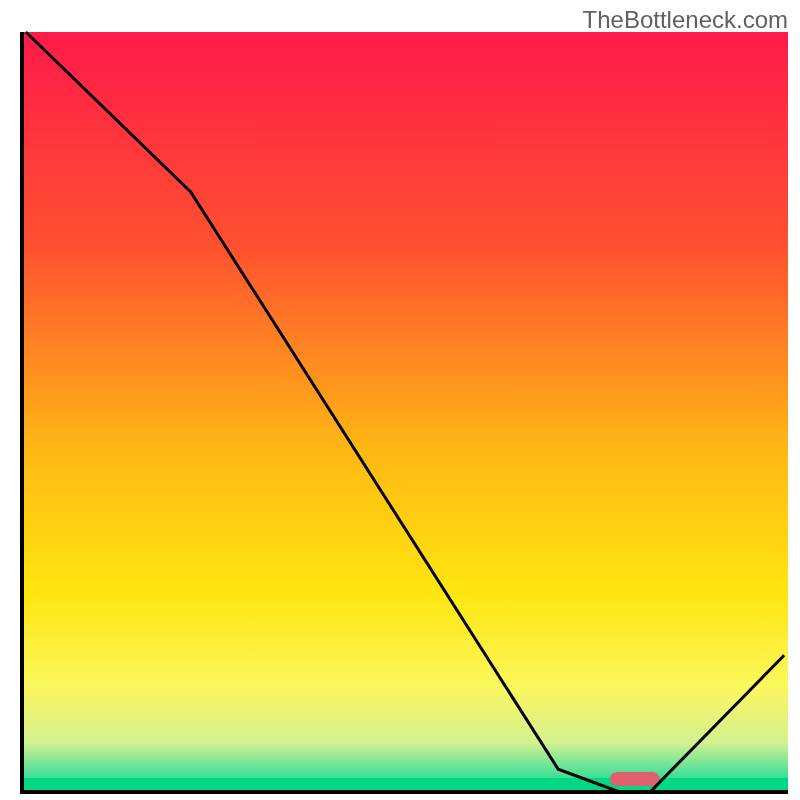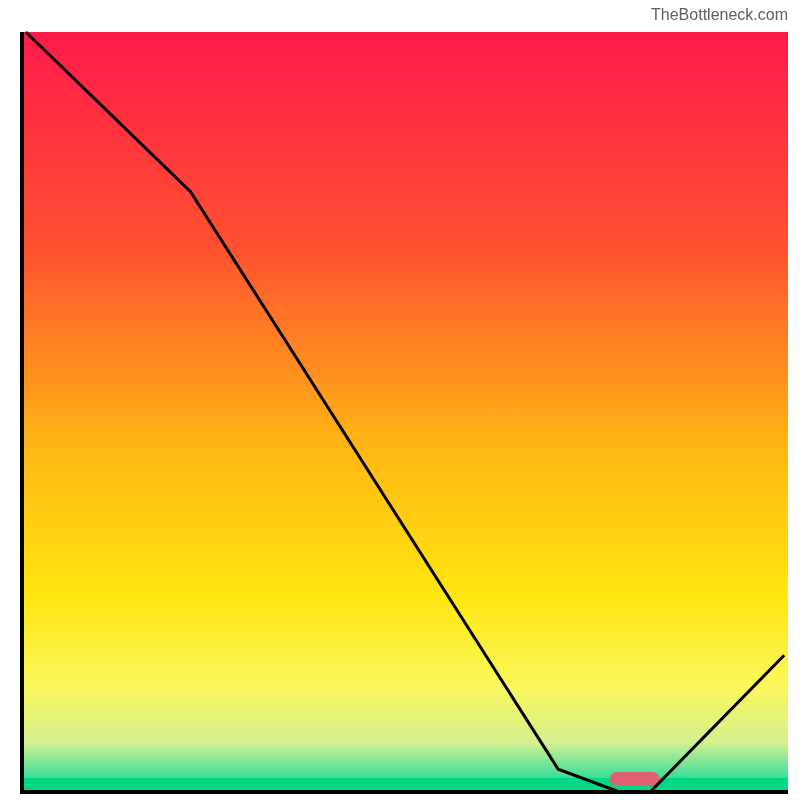--- a/index.html
+++ b/index.html
@@ -13,21 +13,21 @@
   .chart-container {
     position: relative;
     width: 800px;
     height: 800px;
   }
   .watermark {
     position: absolute;
     top: 6px;
     right: 12px;
     color: #606060;
-    font-size: 16px;
+    font-size: 24px;
     font-weight: 400;
     z-index: 10;
     user-select: none;
   }
   svg {
     display: block;
   }
 </style>
 </head>
 <body>

